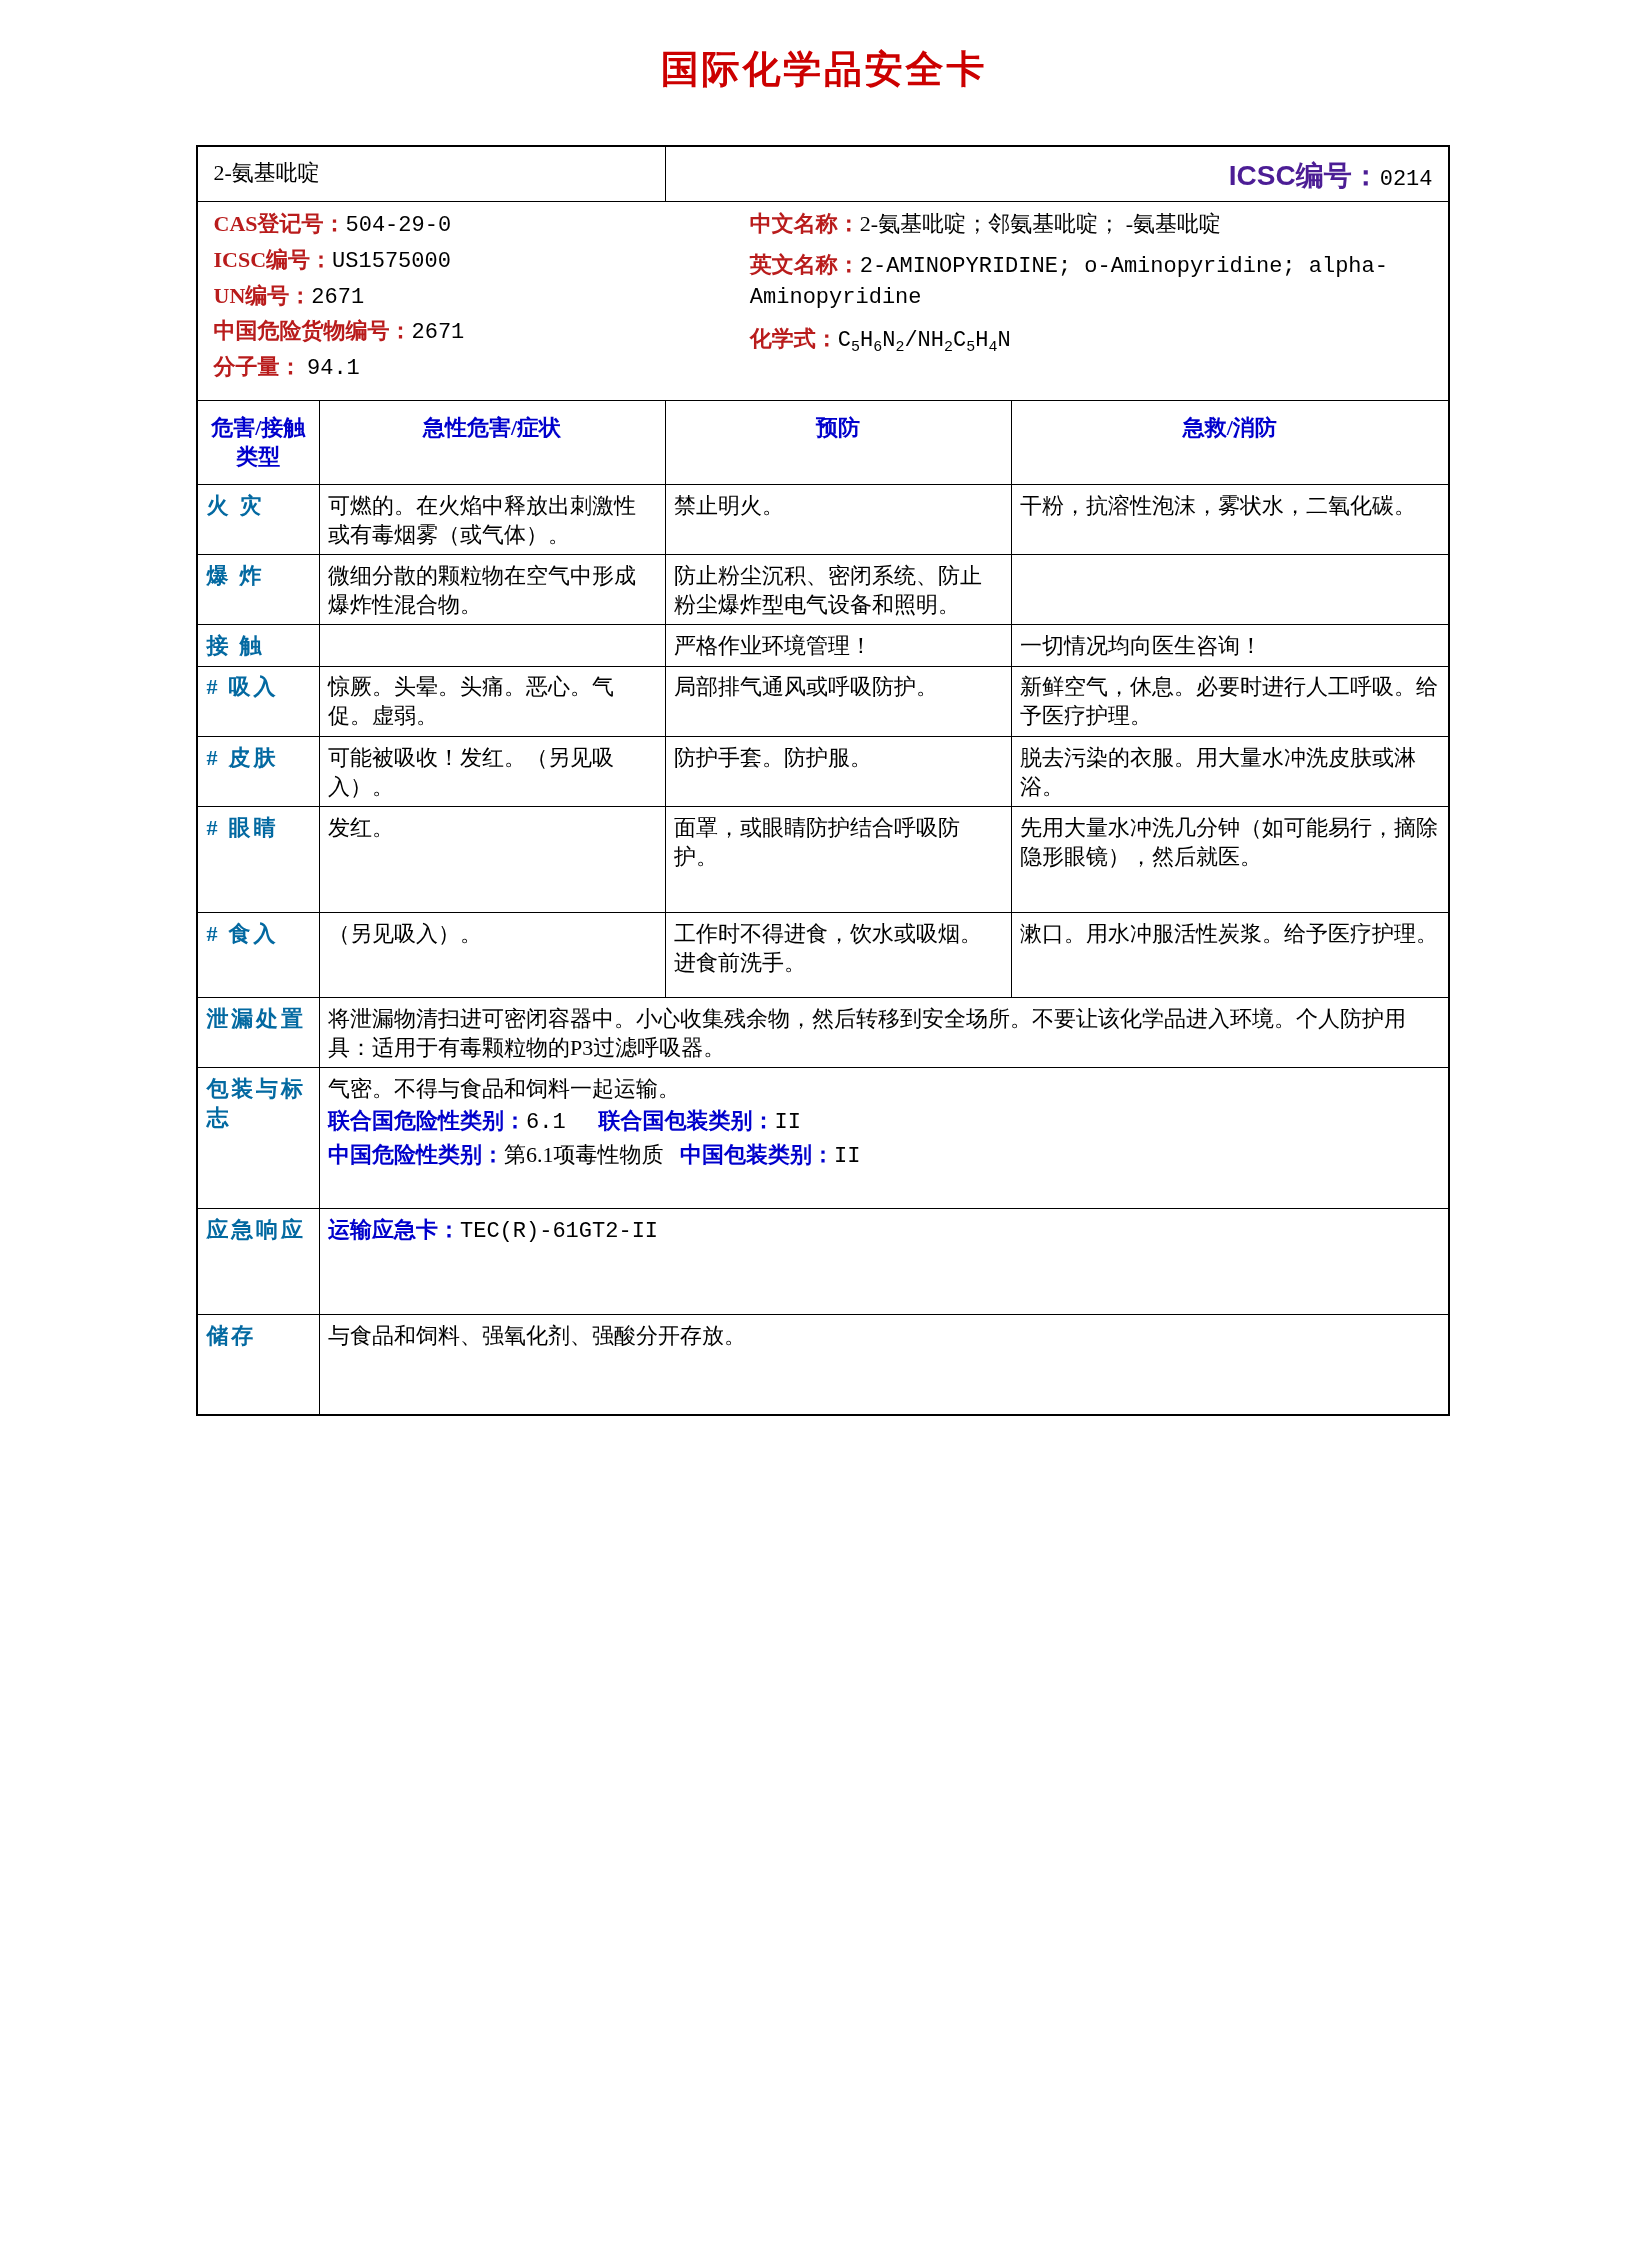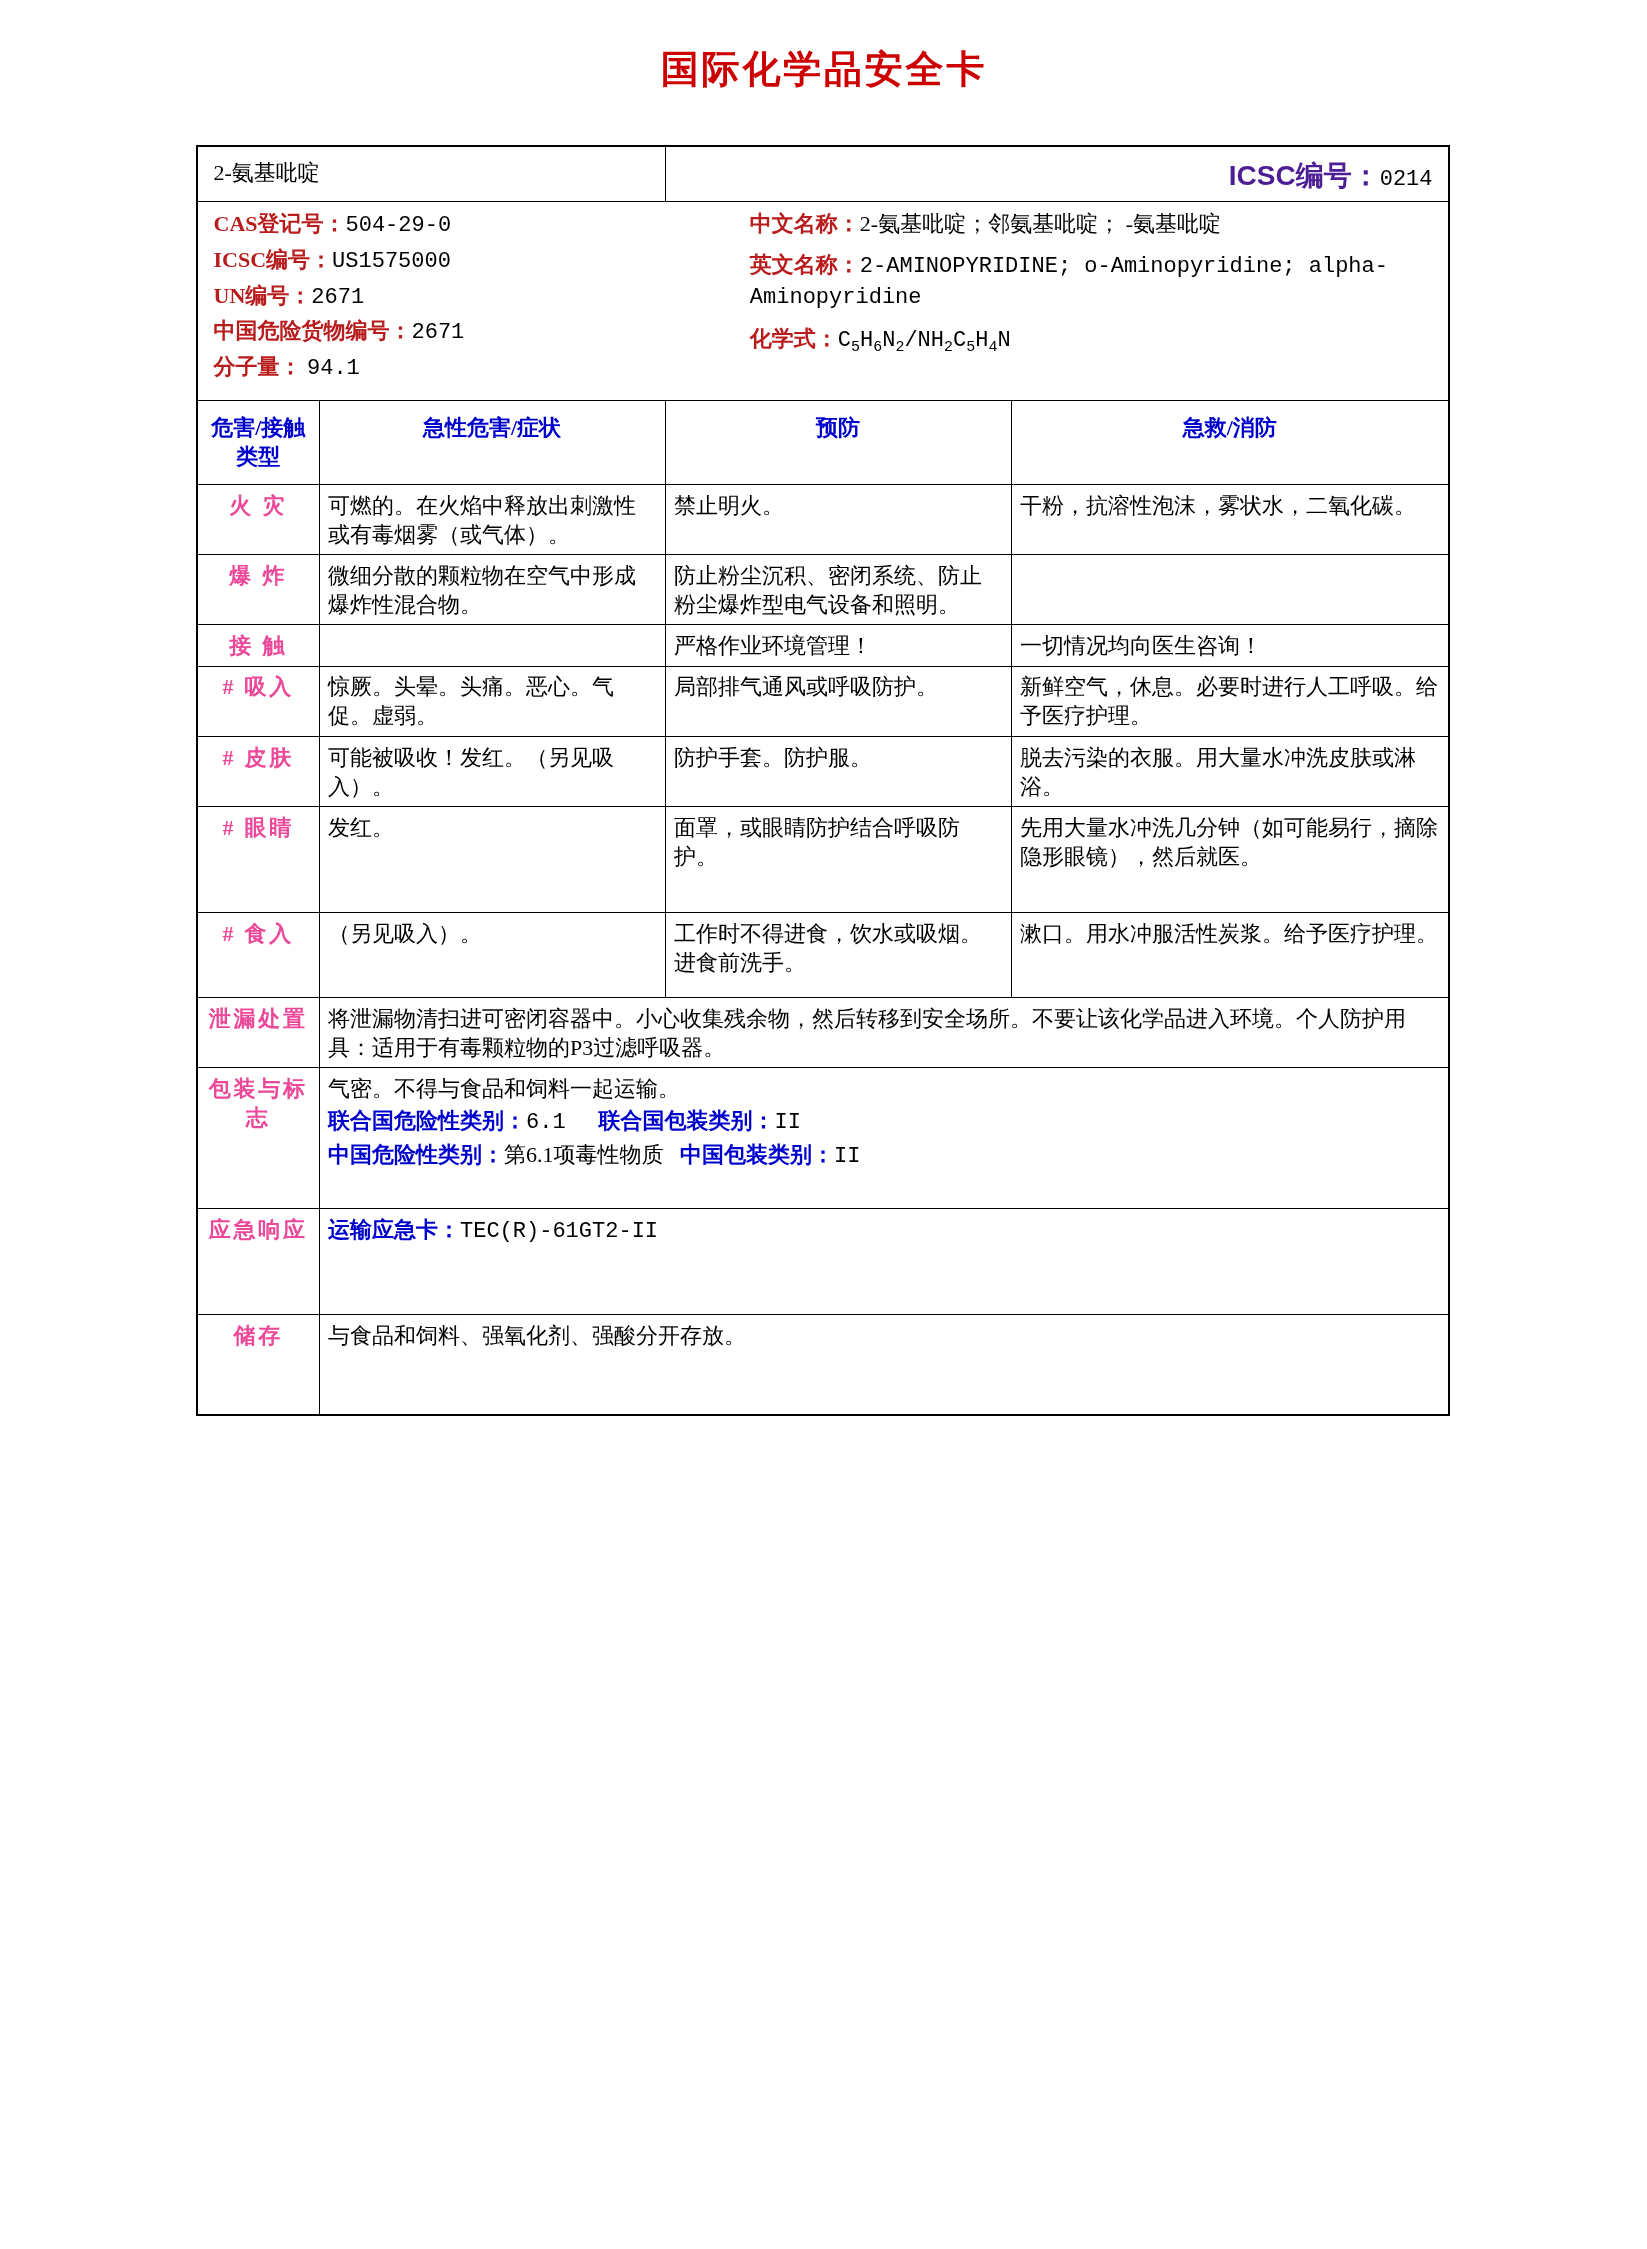--- a/index.html
+++ b/index.html
@@ -121,22 +121,21 @@
     padding-bottom: 12.7px !important;
     line-height: 1.35;
   }
   .colhdr.first {
     border-left: none !important;
   }
   .colhdr.last {
     border-right: none !important;
   }
   .rowlabel {
-    text-align: center;
-    color: #ec4899;
+    color: #0369a1;
     font-weight: bold;
     font-size: 23px;
     border-left: none !important;
     vertical-align: middle;
     letter-spacing: 2.8px;
   }
   .cell-last {
     border-right: none !important;
   }
   .wide {

